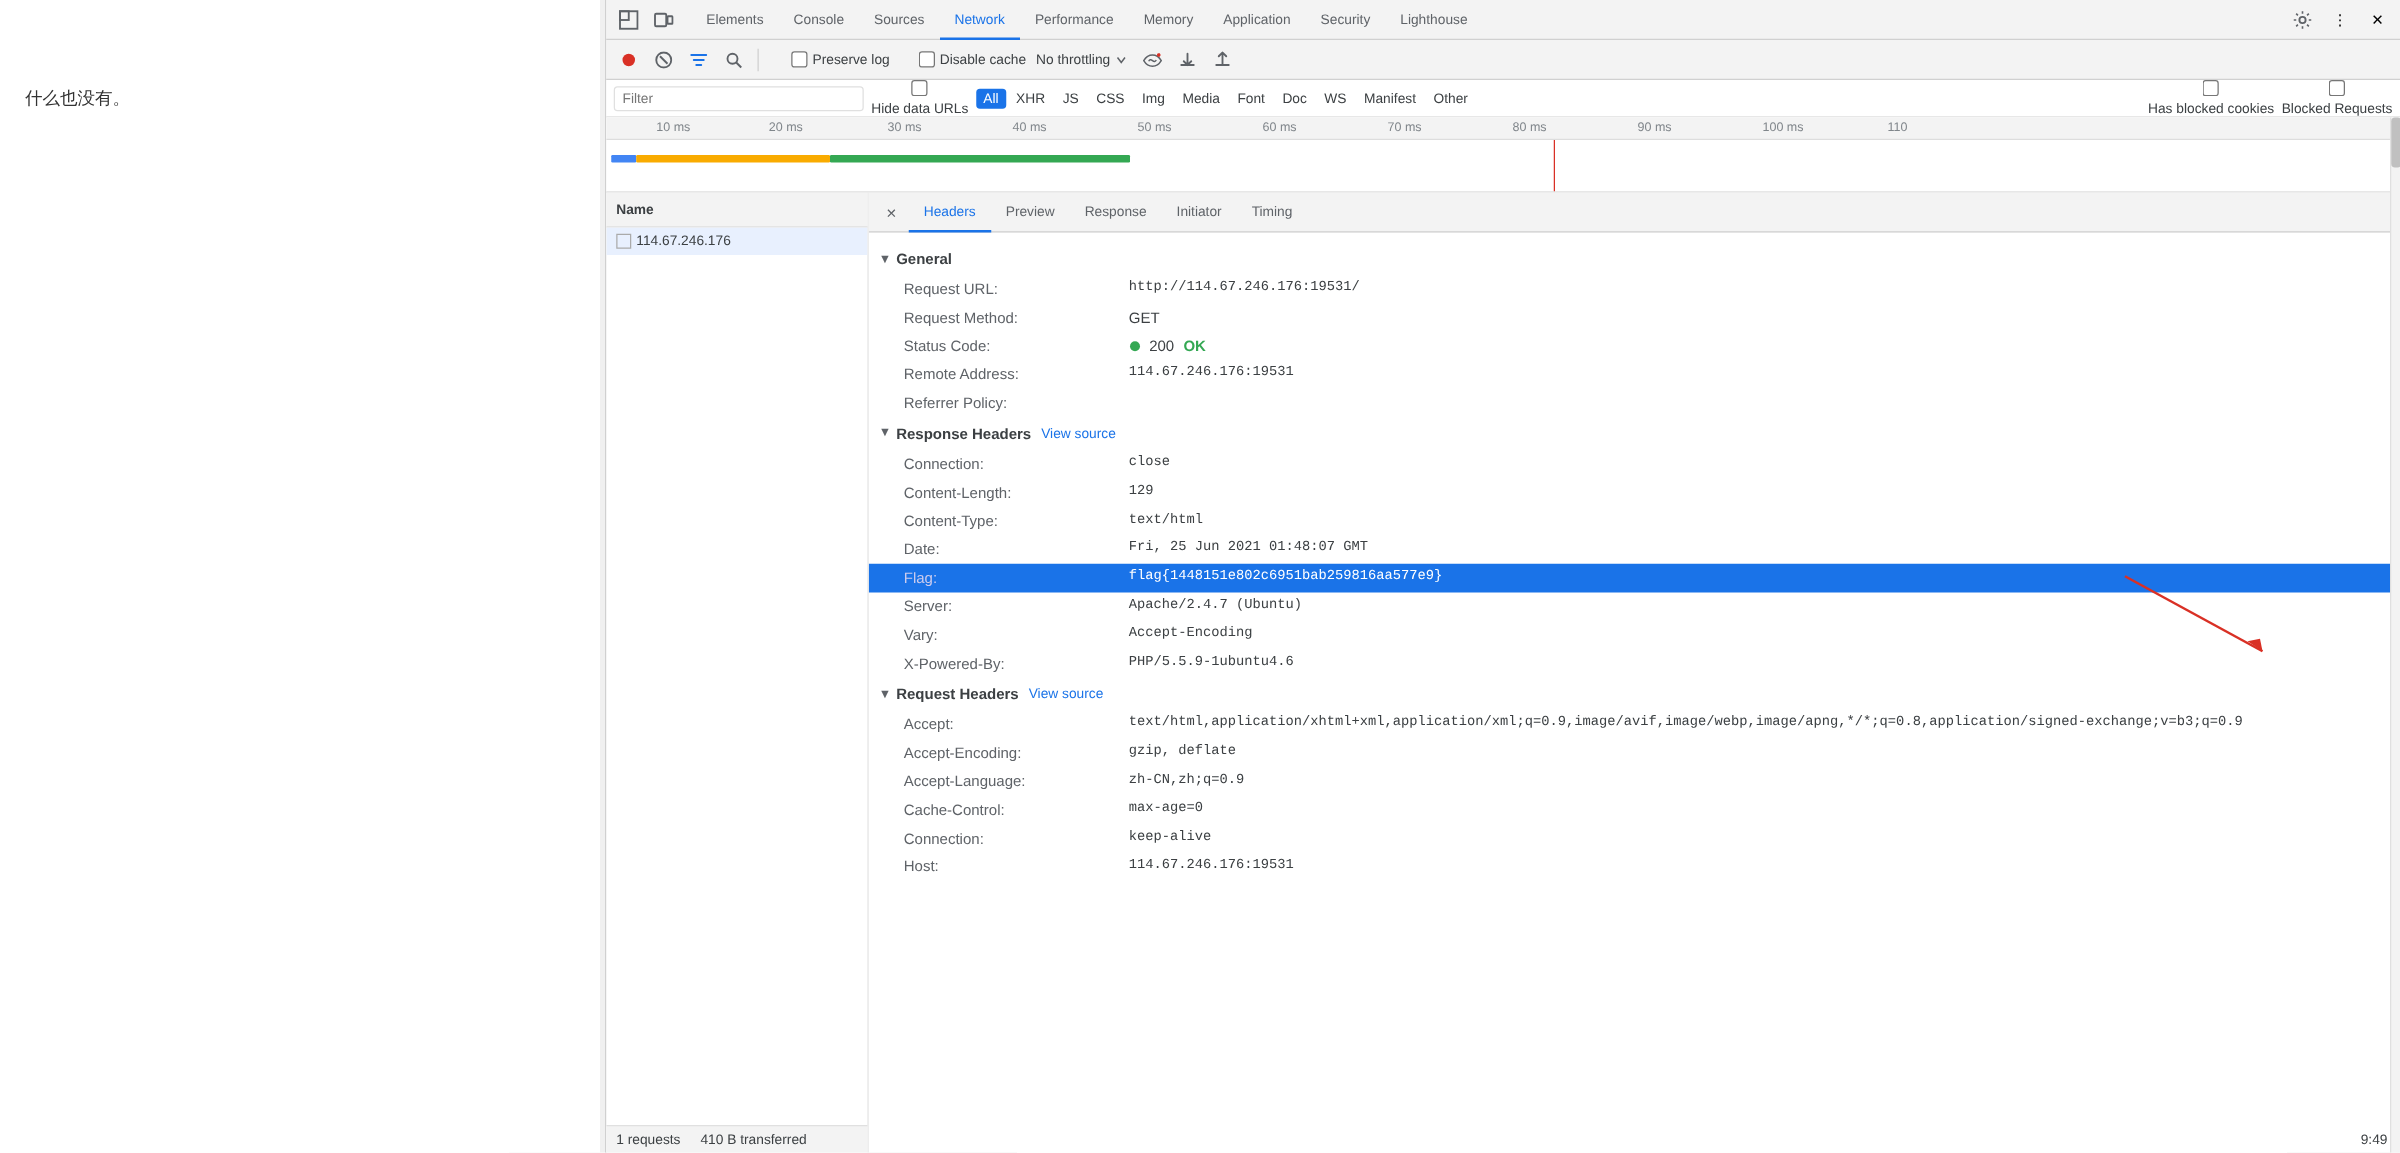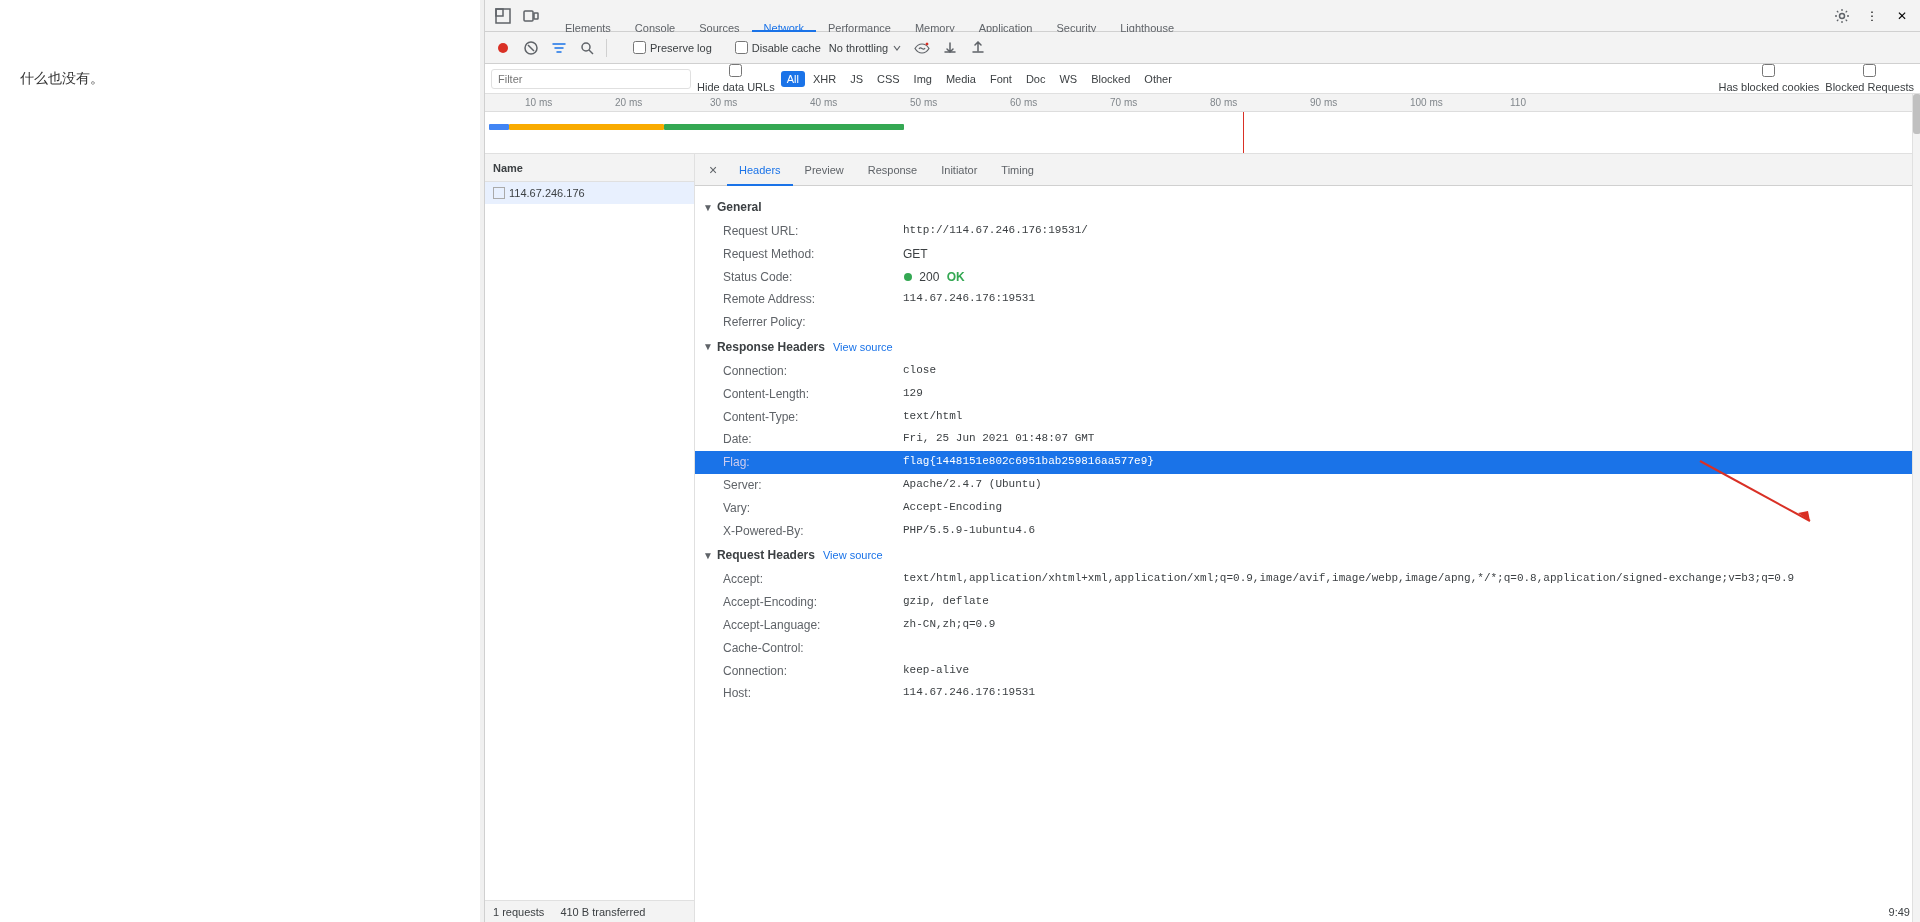--- a/index.html
+++ b/index.html
@@ -1,20 +1,20 @@
 <!DOCTYPE html>
 <html><head>
   <meta charset="utf-8">
   <style>
     * { margin: 0; padding: 0; box-sizing: border-box; }
     body { font-family: -apple-system, 'Segoe UI', sans-serif; font-size: 12px; background: #f0f0f0; overflow: hidden; }
 
     
     .tab-bar { display: flex; align-items: center; height: 32px; background: #f3f3f3; border-bottom: 1px solid #d0d0d0; padding: 0 4px; }
-    .tab-item { padding: 12px 12px; height: 32px; line-height: 32px; cursor: pointer; font-size: 11px; color: #5f6368; white-space: nowrap; }
+    .tab-item { padding: 0 12px; height: 32px; line-height: 32px; cursor: pointer; font-size: 11px; color: #5f6368; white-space: nowrap; }
     .tab-item.active { color: #1a73e8; border-bottom: 2px solid #1a73e8; font-weight: 500; }
     .tab-icons { display: flex; align-items: center; margin-right: 8px; }
     .tab-icon-btn { width: 28px; height: 28px; display: flex; align-items: center; justify-content: center; cursor: pointer; border-radius: 3px; }
     .tab-spacer { flex: 1; }
     .tab-settings { display: flex; align-items: center; gap: 2px; }
 
     
     .toolbar { display: flex; align-items: center; height: 32px; background: #f3f3f3; border-bottom: 1px solid #d0d0d0; padding: 0 6px; gap: 4px; }
     .toolbar-btn { width: 24px; height: 24px; display: flex; align-items: center; justify-content: center; cursor: pointer; border-radius: 3px; border: none; background: none; }
     .toolbar-btn.record { color: #d93025; }
@@ -208,21 +208,21 @@
     <div class="filter-type-btns">
       <button class="filter-type-btn active">All</button>
       <button class="filter-type-btn">XHR</button>
       <button class="filter-type-btn">JS</button>
       <button class="filter-type-btn">CSS</button>
       <button class="filter-type-btn">Img</button>
       <button class="filter-type-btn">Media</button>
       <button class="filter-type-btn">Font</button>
       <button class="filter-type-btn">Doc</button>
       <button class="filter-type-btn">WS</button>
-      <button class="filter-type-btn">Blocked</button>
+      <button class="filter-type-btn">Manifest</button>
       <button class="filter-type-btn">Other</button>
     </div>
     <div class="filter-spacer"></div>
     <label class="filter-checkbox">
       <input type="checkbox" style="">
       <span>Has blocked cookies</span>
     </label>
     <label class="filter-checkbox">
       <input type="checkbox" style="">
       <span>Blocked Requests</span>
@@ -377,20 +377,21 @@
         <div class="header-row">
           <span class="header-name">Accept-Encoding:</span>
           <span class="header-value monospace">gzip, deflate</span>
         </div>
         <div class="header-row">
           <span class="header-name">Accept-Language:</span>
           <span class="header-value monospace">zh-CN,zh;q=0.9</span>
         </div>
         <div class="header-row">
           <span class="header-name">Cache-Control:</span>
+          <span class="header-value monospace">max-age=0</span>
         </div>
         <div class="header-row">
           <span class="header-name">Connection:</span>
           <span class="header-value monospace">keep-alive</span>
         </div>
         <div class="header-row">
           <span class="header-name">Host:</span>
           <span class="header-value monospace">114.67.246.176:19531</span>
         </div>
 

